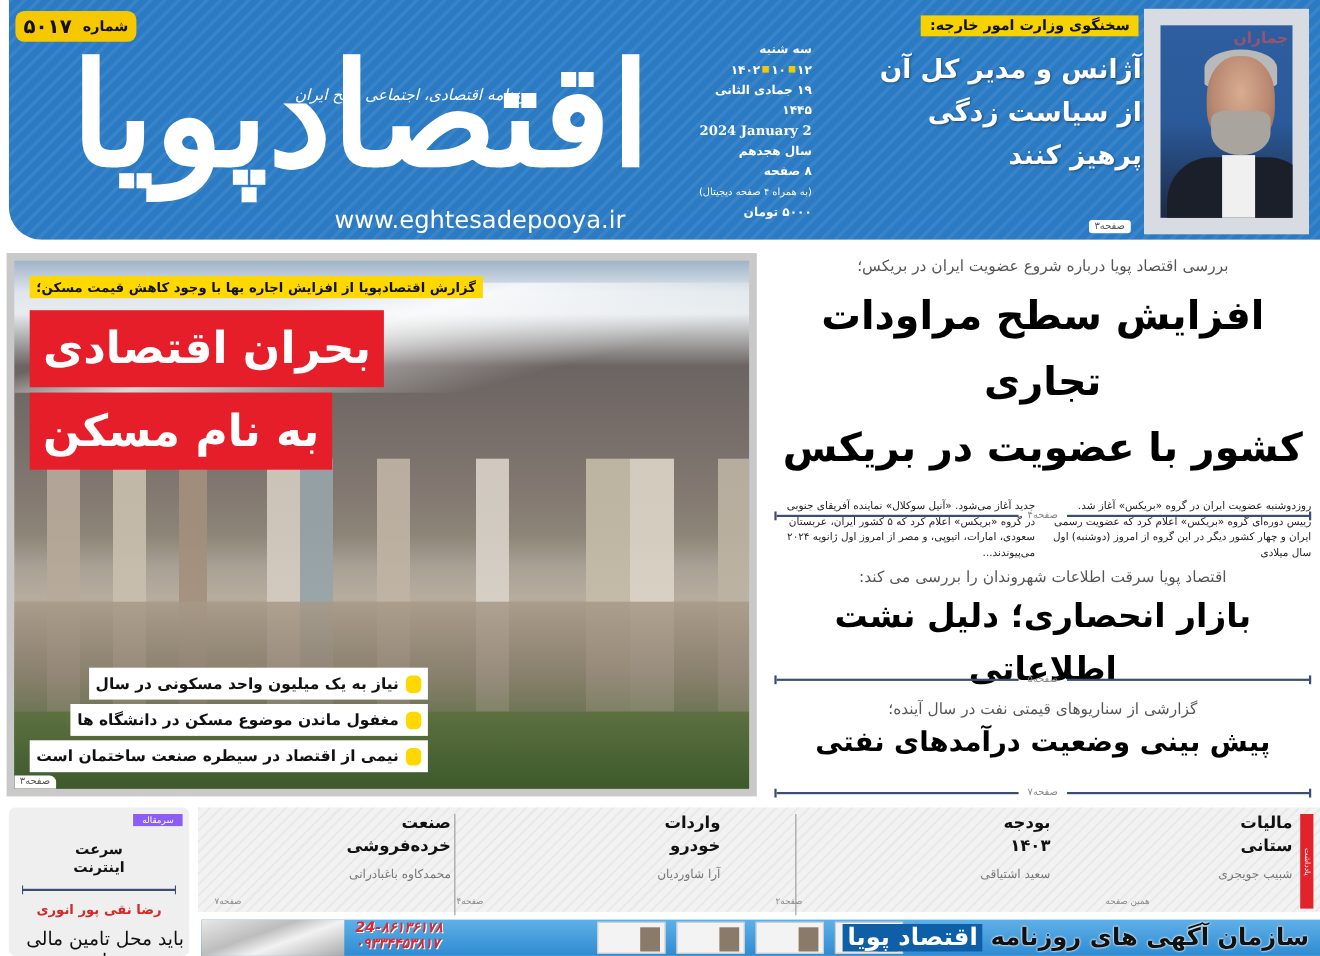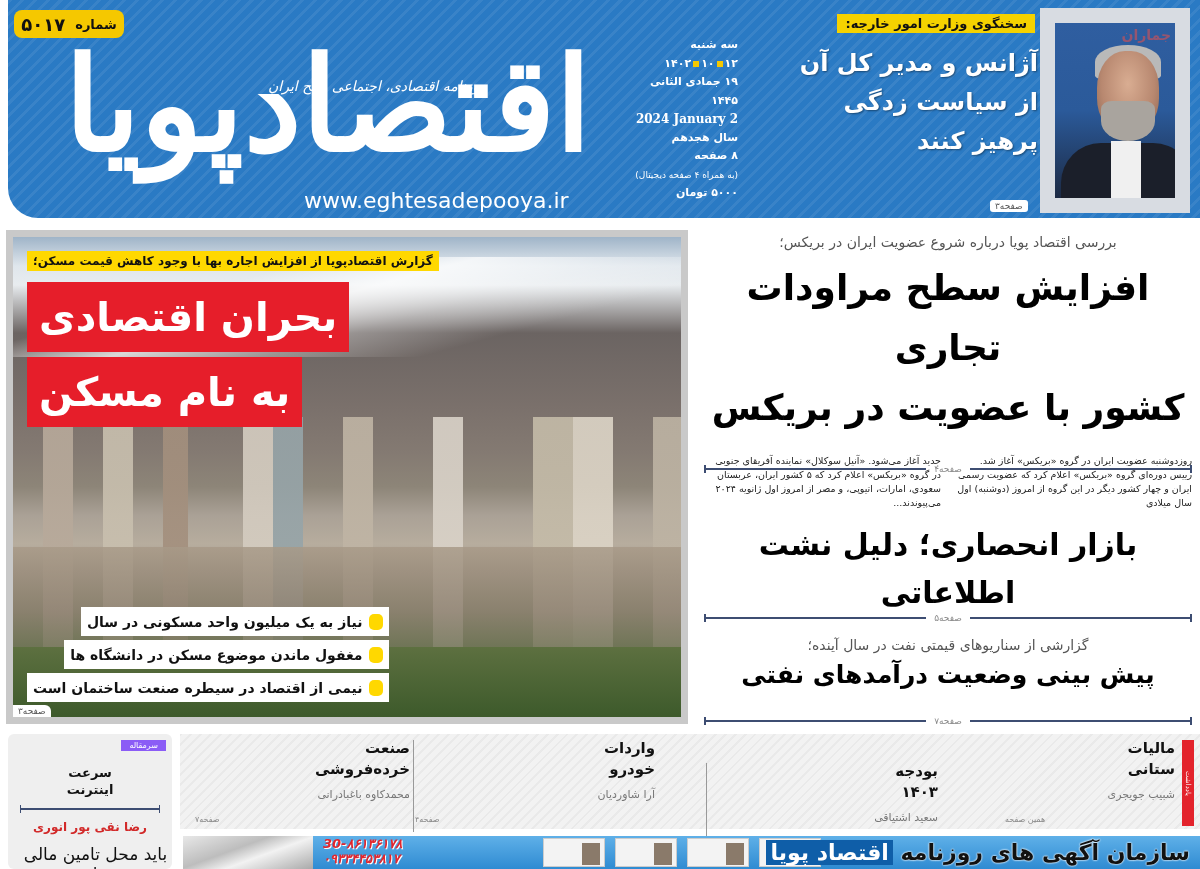--- a/index.html
+++ b/index.html
@@ -180,21 +180,21 @@
     color: #fff; font-size: 7px; writing-mode: vertical-rl; display: flex; align-items: center; justify-content: center;
   }
   .note {
     position: absolute; top: 738px; width: 210px; height: 86px; text-align: right;
   }
   .note .t { font-weight: bold; font-size: 15px; line-height: 21px; color: #111; }
   .note .a { font-size: 11px; color: #777; margin-top: 8px; }
   .note .p { position: absolute; font-size: 8px; color: #888; bottom: 0; }
   .note .bar { position: absolute; left: 0; top: 2px; width: 1px; height: 92px; background: #999; }
   .note-1 { left: 965px; }
-  .note-2 { left: 728px; margin-top: 23px; }
+  .note-2 { left: 745px; }
   .note-3 { left: 445px; }
   .note-4 { left: 200px; }
 
   .editorial {
     position: absolute; left: 8px; top: 734px; width: 164px; height: 135px;
     background: #efefef; border-radius: 6px; text-align: center;
   }
   .editorial .tag {
     position: absolute; right: 6px; top: 6px; background: #8b5cf6; color: #fff;
     font-size: 8px; padding: 1px 8px;
@@ -315,20 +315,21 @@
 </div>
 <div class="divider" style="top:464px;">
   <span class="cap"></span>
     <span class="line"></span>
   <span class="lbl">صفحه۴</span>
   <span class="line"></span>
     <span class="cap"></span>
 </div>
 
 <div class="story s2">
+  <div class="sub">اقتصاد پویا سرقت اطلاعات شهروندان را بررسی می کند:</div>
   <div class="head">بازار انحصاری؛ دلیل نشت اطلاعاتی</div>
 </div>
 <div class="divider" style="top:613px;">
   <span class="cap"></span>
     <span class="line"></span>
   <span class="lbl">صفحه۵</span>
   <span class="line"></span>
     <span class="cap"></span>
 </div>
 
@@ -382,21 +383,21 @@
     <div>اینترنت</div>
   </div>
   <div class="rule"></div>
   <div class="author">رضا نقی پور انوری</div>
   <div class="excerpt">باید محل تامین مالی برای</div>
 </div>
 
 <div class="ad">
   <div class="papers-left"></div>
   <div class="phones">
-    <div>30-۸۶۱۳۶۱۷۸</div>
+    <div>24-۸۶۱۳۶۱۷۸</div>
     <div>۰۹۳۳۴۴۵۳۸۱۷</div>
   </div>
   <div class="thumbs">
     <div class="thumb"></div>
     <div class="thumb"></div>
     <div class="thumb"></div>
     <div class="thumb"></div>
   </div>
   <div class="ad-title">
     <span>سازمان آگهی های روزنامه</span>

